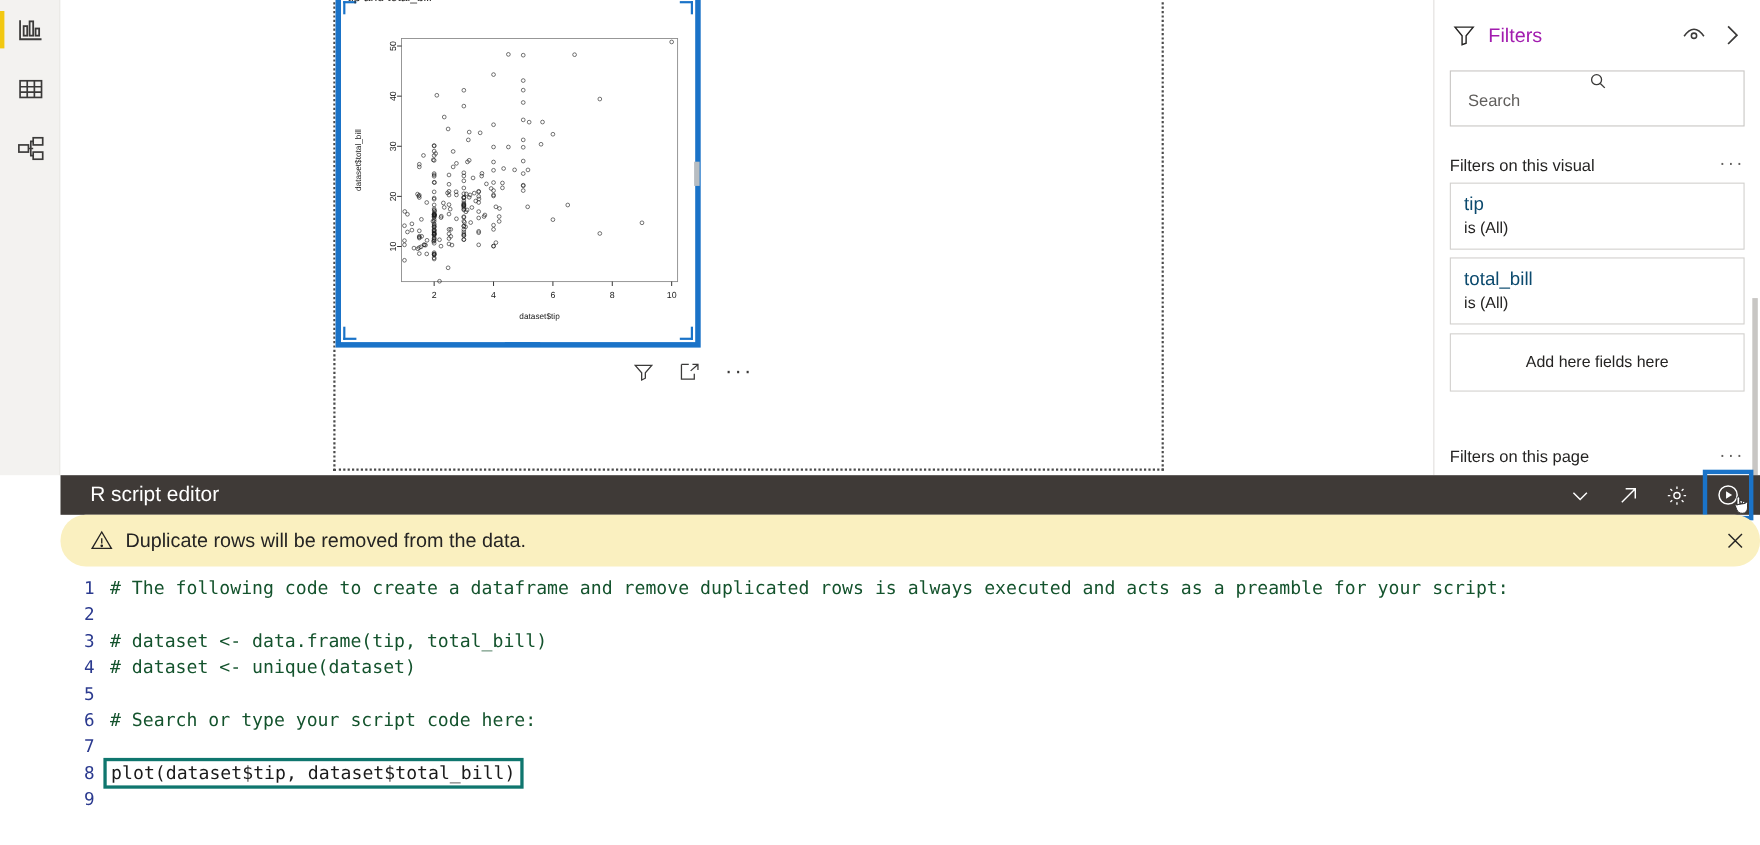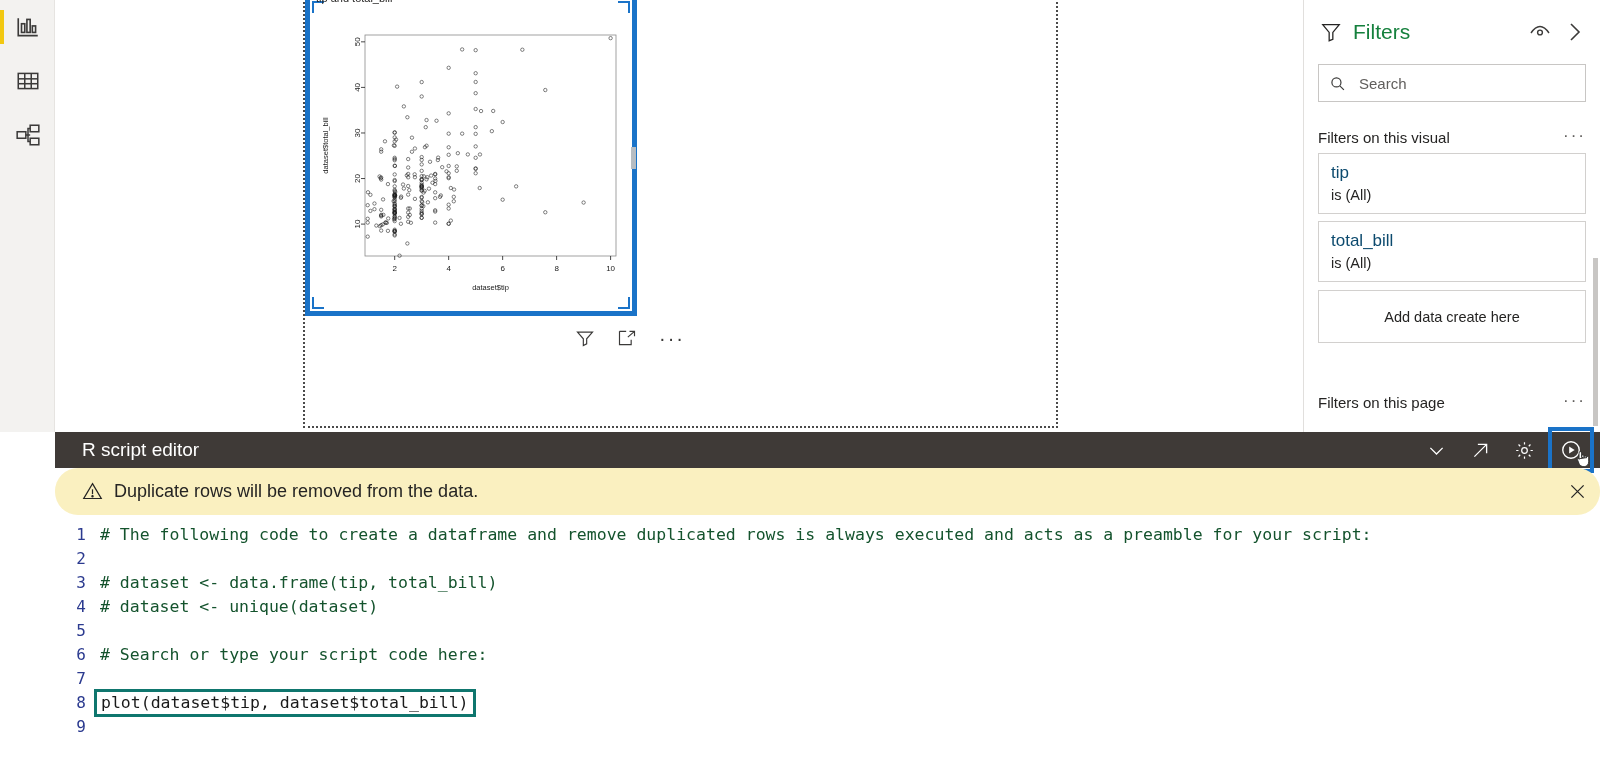--- a/index.html
+++ b/index.html
@@ -74,28 +74,28 @@
 
   
   #filters-pane {
     position: absolute; right: 0; top: 0; width: 297px; height: 432px;
     background: #ffffff; border-left: 1px solid #e1dfdd;
     box-sizing: border-box;
   }
   #filters-head {
     display: flex; align-items: center; height: 64px; padding: 0 14px 0 16px;
   }
-  #filters-title { font-size: 21px; color: #15803d; margin-left: 11px; flex: 1; }
+  #filters-title { font-size: 18px; color: #a21caf; margin-left: 11px; flex: 1; }
   .funnel { width: 22px; height: 22px; color: #252423; }
   .head-btn { width: 24px; height: 24px; color: #3b3a39; margin-left: 10px; cursor: pointer; }
 
   #search-row { padding: 0 14px; }
   #search-box {
-    height: 38px; border: 1px solid #c8c6c4; display: flex; align-items: center;
-    padding: 0 10px; box-sizing: border-box; background:#fff;
+    height: 51px; border: 1px solid #c8c6c4; display: flex; align-items: center;
+    padding: 0 10px; box-sizing: border-box; background:#fff;flex-direction:column;
   }
   #search-box svg { width: 17px; height: 17px; color: #3b3a39; flex: none; }
   #search-input {
     border: none; outline: none; margin-left: 11px; font-size: 15px;
     color: #605e5c; width: 100%; background: transparent;
     font-family: "Liberation Sans", sans-serif;
   }
   #search-input::placeholder { color: #605e5c; }
 
   #filters-body { position: relative; margin-top: 16px; }
@@ -544,21 +544,21 @@
       <div class="f-card">
         <div class="f-card-name">tip</div>
         <div class="f-card-cond">is (All)</div>
       </div>
 
       <div class="f-card">
         <div class="f-card-name">total_bill</div>
         <div class="f-card-cond">is (All)</div>
       </div>
 
-      <div class="f-drop">Add data create here</div>
+      <div class="f-drop">Add here fields here</div>
 
       <div class="f-sec-head" style="margin-top:40px;">
         <div class="f-sec-title">Filters on this page</div>
         <div class="f-sec-dots">···</div>
       </div>
 
       <div id="pane-scroll"></div>
     </div>
   </div>
 

